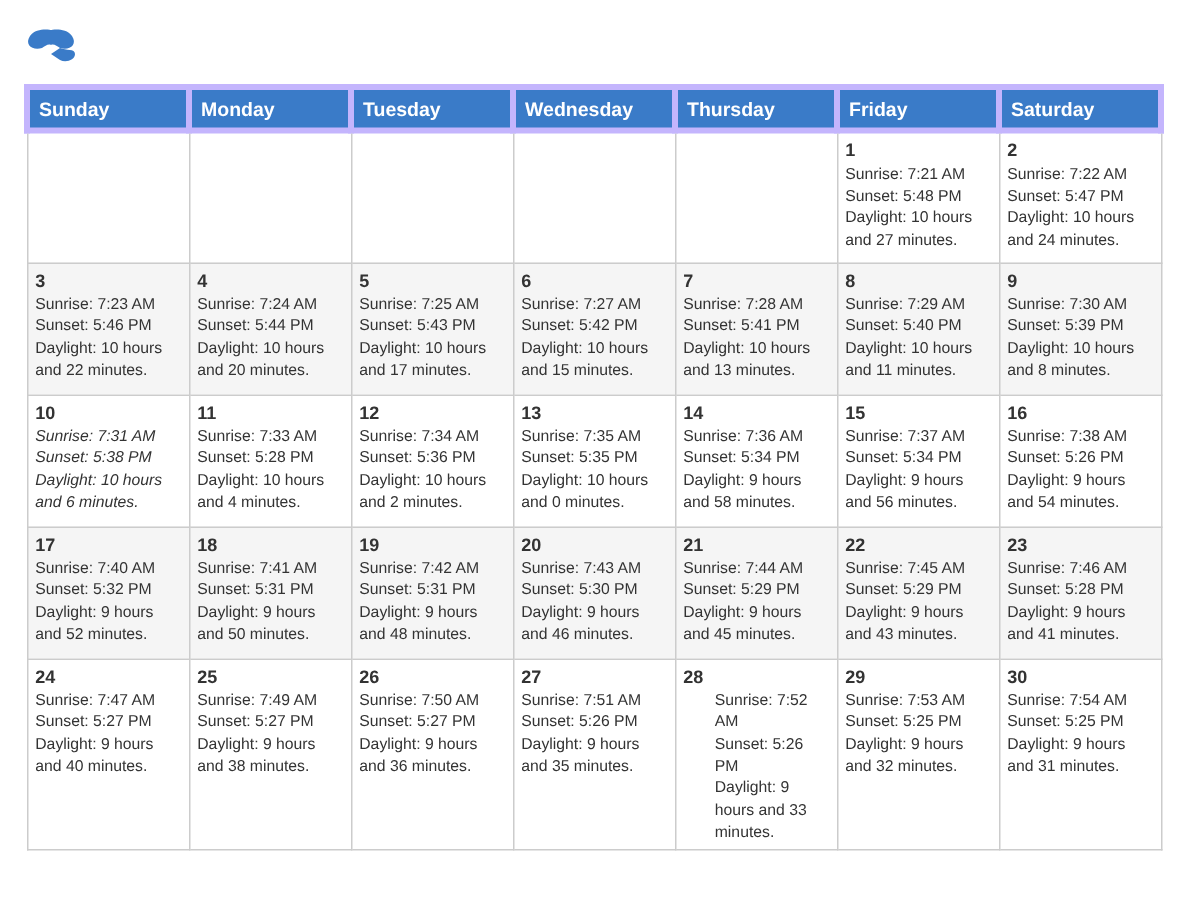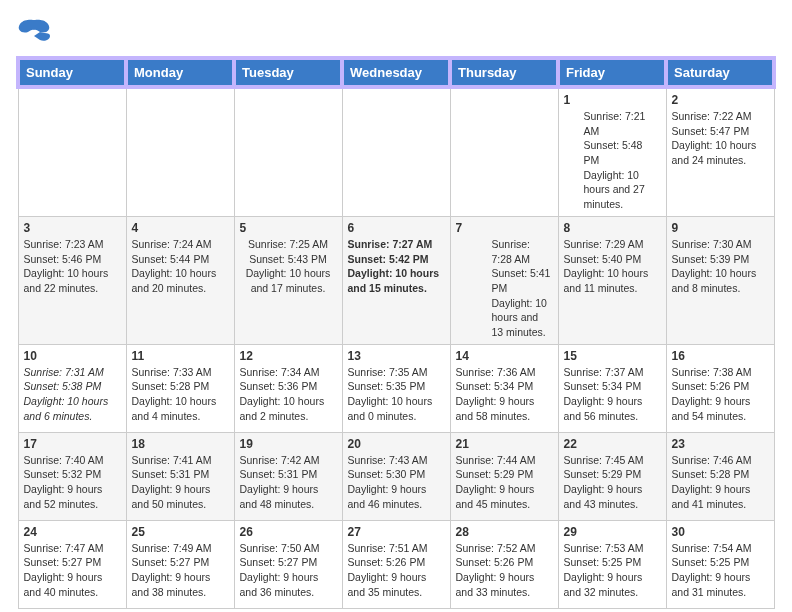--- a/index.html
+++ b/index.html
@@ -119,21 +119,21 @@
   </thead>
   <tbody id="calendar-body">
       <tr>
         <td class="empty-cell"></td>
         <td class="empty-cell"></td>
         <td class="empty-cell"></td>
         <td class="empty-cell"></td>
         <td class="empty-cell"></td>
         <td>
           <div class="day-num">1</div>
-          <div class="day-info" style="white-space: pre-line; margin-left: 20px;">Sunrise: 7:21 AM
+          <div class="day-info" style="white-space: pre-line;">Sunrise: 7:21 AM
 Sunset: 5:48 PM
 Daylight: 10 hours and 27 minutes.</div>
         </td>
         <td>
           <div class="day-num">2</div>
           <div class="day-info" style="white-space: pre-line;">Sunrise: 7:22 AM
 Sunset: 5:47 PM
 Daylight: 10 hours and 24 minutes.</div>
         </td>
       </tr>
@@ -145,33 +145,33 @@
 Daylight: 10 hours and 22 minutes.</div>
         </td>
         <td>
           <div class="day-num">4</div>
           <div class="day-info" style="white-space: pre-line;">Sunrise: 7:24 AM
 Sunset: 5:44 PM
 Daylight: 10 hours and 20 minutes.</div>
         </td>
         <td>
           <div class="day-num">5</div>
-          <div class="day-info" style="white-space: pre-line; text-align: center;">Sunrise: 7:25 AM
+          <div class="day-info" style="white-space: pre-line;">Sunrise: 7:25 AM
 Sunset: 5:43 PM
 Daylight: 10 hours and 17 minutes.</div>
         </td>
         <td>
           <div class="day-num">6</div>
-          <div class="day-info" style="white-space: pre-line; font-weight: bold;">Sunrise: 7:27 AM
+          <div class="day-info" style="white-space: pre-line;">Sunrise: 7:27 AM
 Sunset: 5:42 PM
 Daylight: 10 hours and 15 minutes.</div>
         </td>
         <td>
           <div class="day-num">7</div>
-          <div class="day-info" style="white-space: pre-line; margin-left: 36px;">Sunrise: 7:28 AM
+          <div class="day-info" style="white-space: pre-line;">Sunrise: 7:28 AM
 Sunset: 5:41 PM
 Daylight: 10 hours and 13 minutes.</div>
         </td>
         <td>
           <div class="day-num">8</div>
           <div class="day-info" style="white-space: pre-line;">Sunrise: 7:29 AM
 Sunset: 5:40 PM
 Daylight: 10 hours and 11 minutes.</div>
         </td>
         <td>
@@ -289,21 +289,21 @@
 Daylight: 9 hours and 36 minutes.</div>
         </td>
         <td>
           <div class="day-num">27</div>
           <div class="day-info" style="white-space: pre-line;">Sunrise: 7:51 AM
 Sunset: 5:26 PM
 Daylight: 9 hours and 35 minutes.</div>
         </td>
         <td>
           <div class="day-num">28</div>
-          <div class="day-info" style="white-space: pre-line;">Sunrise: 7:52 AM
+          <div class="day-info" style="white-space: pre-line; margin-left: 21px;">Sunrise: 7:52 AM
 Sunset: 5:26 PM
 Daylight: 9 hours and 33 minutes.</div>
         </td>
         <td>
           <div class="day-num">29</div>
           <div class="day-info" style="white-space: pre-line;">Sunrise: 7:53 AM
 Sunset: 5:25 PM
 Daylight: 9 hours and 32 minutes.</div>
         </td>
         <td>

